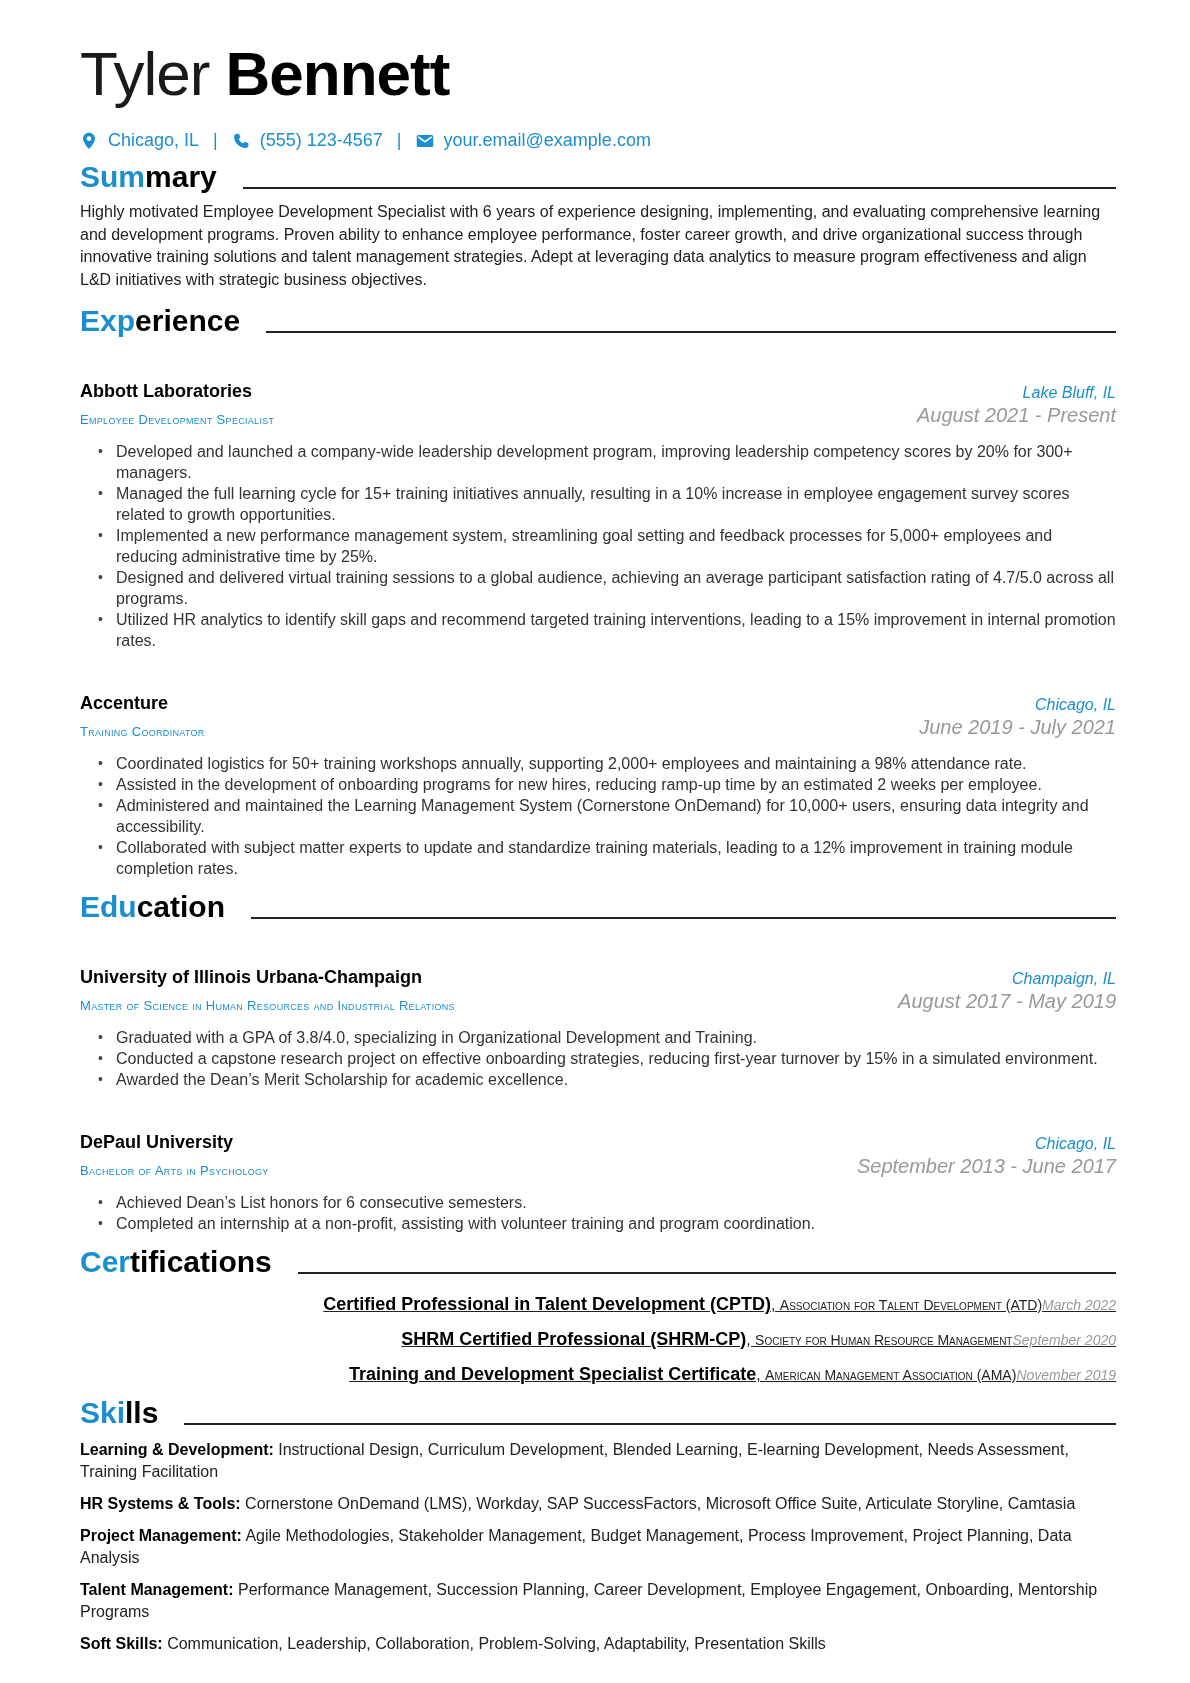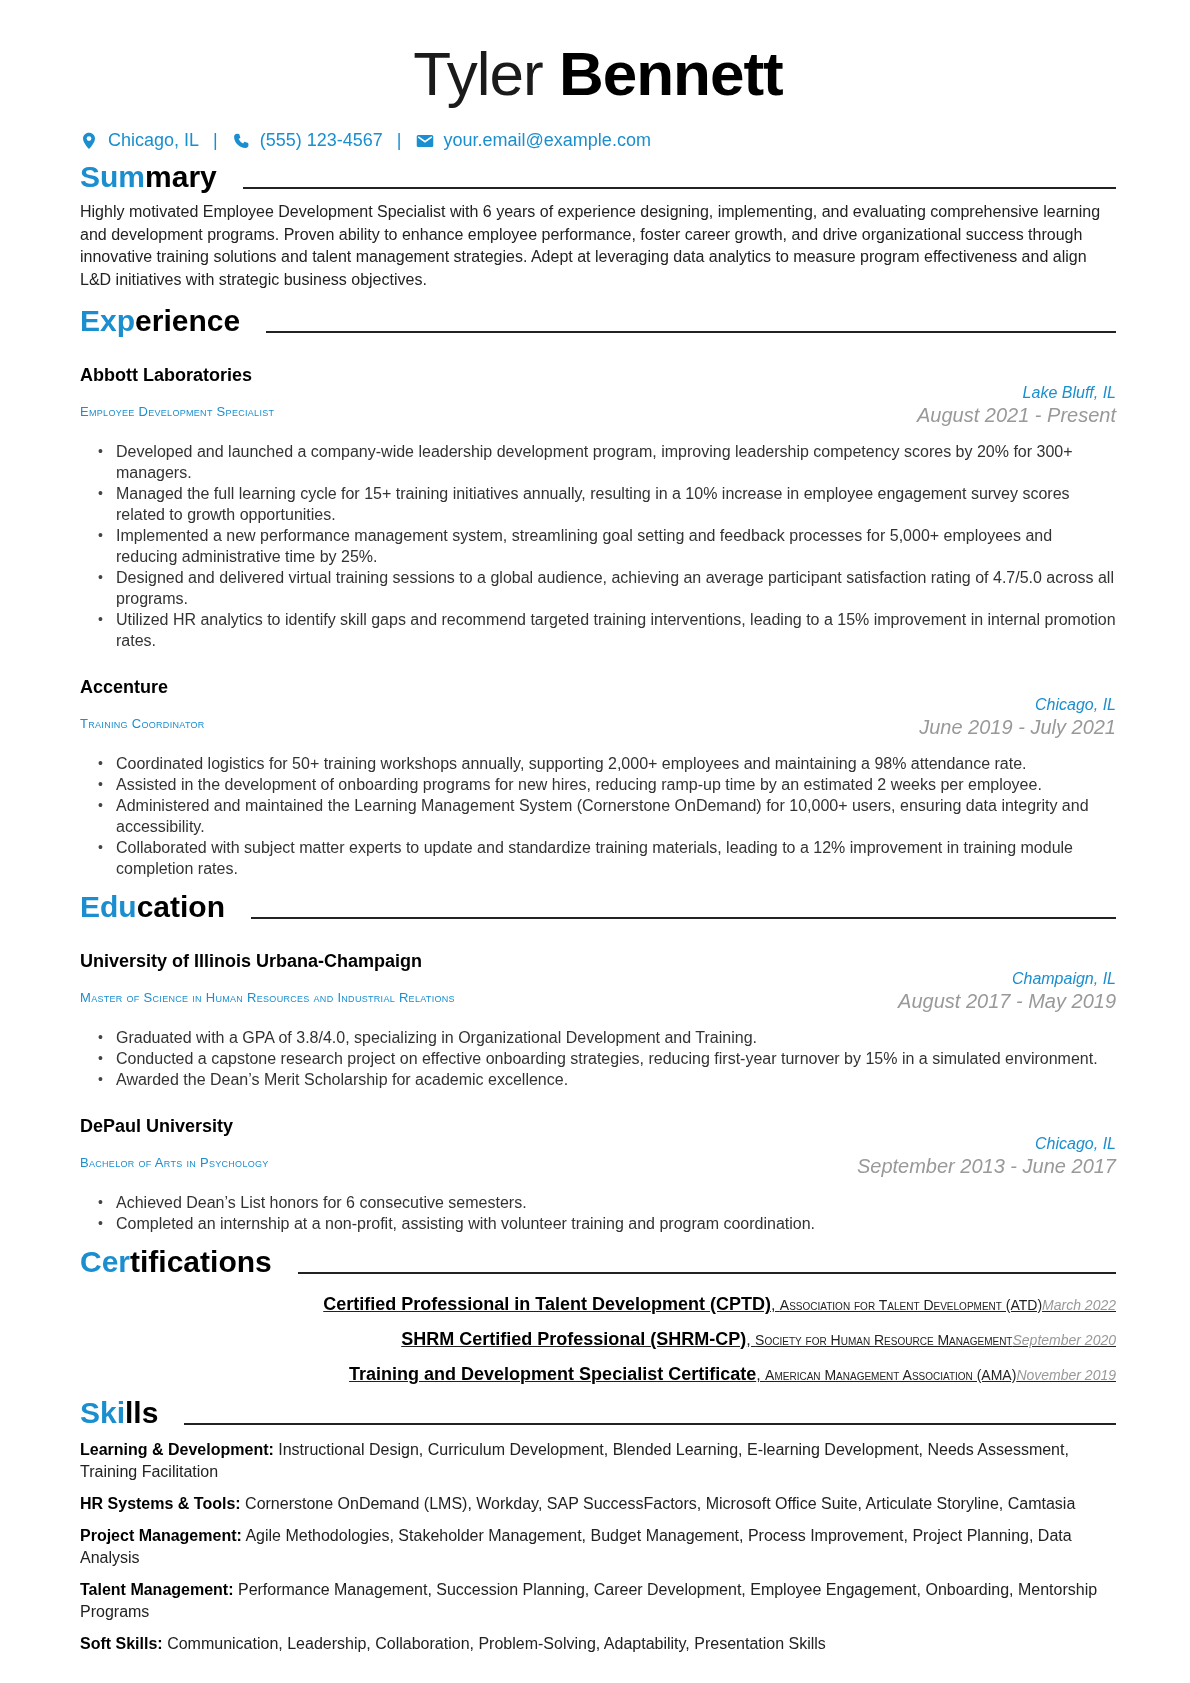--- a/index.html
+++ b/index.html
@@ -3,41 +3,41 @@
 <meta charset="utf-8">
 <style>
   html, body { margin: 0; padding: 0; background: #ffffff; }
   body {
     width: 1190px; height: 1683px; overflow: hidden;
     font-family: "Liberation Sans", "DejaVu Sans", sans-serif;
     color: #222;
   }
   .page { position: relative; padding: 38px 74px 0 80px; box-sizing: border-box; width: 1190px; }
 
-  .name { font-size: 62px; line-height: 72px; letter-spacing: -1px; margin: 0; color: #1a1a1a; text-align: center; }
+  .name { font-size: 62px; line-height: 72px; letter-spacing: -1px; margin: 0; color: #1a1a1a; }
   .name .first { font-weight: 300; }
   .name .last { font-weight: 700; color: #000; }
 
   .contact { display: flex; align-items: center; margin-top: 20px; font-size: 18px; color: #1a8ecf; }
   .contact .item { display: flex; align-items: center; }
   .contact .ico { width: 18px; height: 18px; margin-right: 10px; display: inline-flex; }
   .contact .sep { margin: 0 14px; color: #1a8ecf; }
 
   .section-head { display: flex; align-items: flex-end; margin-top: 10px; gap: 20px; }
   .section-title { font-size: 30px; font-weight: 700; line-height: 36px; color: #000; white-space: nowrap; }
   .section-title .accent { color: #1a8ecf; }
   .section-rule { flex: 1; border-bottom: 2.5px solid #222; margin-left: 6px; margin-bottom: 6px; }
 
   .summary-text { font-size: 16px; line-height: 22.5px; margin-top: 6px; color: #222; }
 
   .entry { margin-top: 10px; }
-  .entry-row1 { display: flex; justify-content: space-between; align-items: center; }
+  .entry-row1 { display: flex; justify-content: space-between; align-items: flex-end; }
   .entry-org { font-size: 18px; font-weight: 700; color: #000; }
   .entry-loc { font-size: 16px; font-style: italic; color: #1a8ecf; margin-top: 35px; }
-  .entry-row2 { display: flex; justify-content: space-between; align-items: flex-start; margin-top: 2px; }
+  .entry-row2 { display: flex; justify-content: space-between; align-items: flex-end; margin-top: 2px; }
   .entry-role { font-size: 13px; font-variant: small-caps; letter-spacing: 0.3px; color: #1a8ecf; }
   .entry-date { font-size: 20px; font-style: italic; color: #999; }
 
   ul.bullets { list-style: none; margin: 14px 0 0 0; padding: 0 0 0 18px; }
   ul.bullets li { position: relative; padding-left: 18px; font-size: 16px; line-height: 21px; color: #333; }
   ul.bullets li::before { content: "•"; position: absolute; left: 0; top: 0; color: #444; font-size: 14px; }
 
   .cert-row { display: flex; justify-content: flex-end; align-items: baseline; margin-top: 14px; text-decoration: underline; }
   .cert-name { font-size: 18px; font-weight: 700; color: #000; }
   .cert-org { font-size: 14px; font-variant: small-caps; color: #222; }

